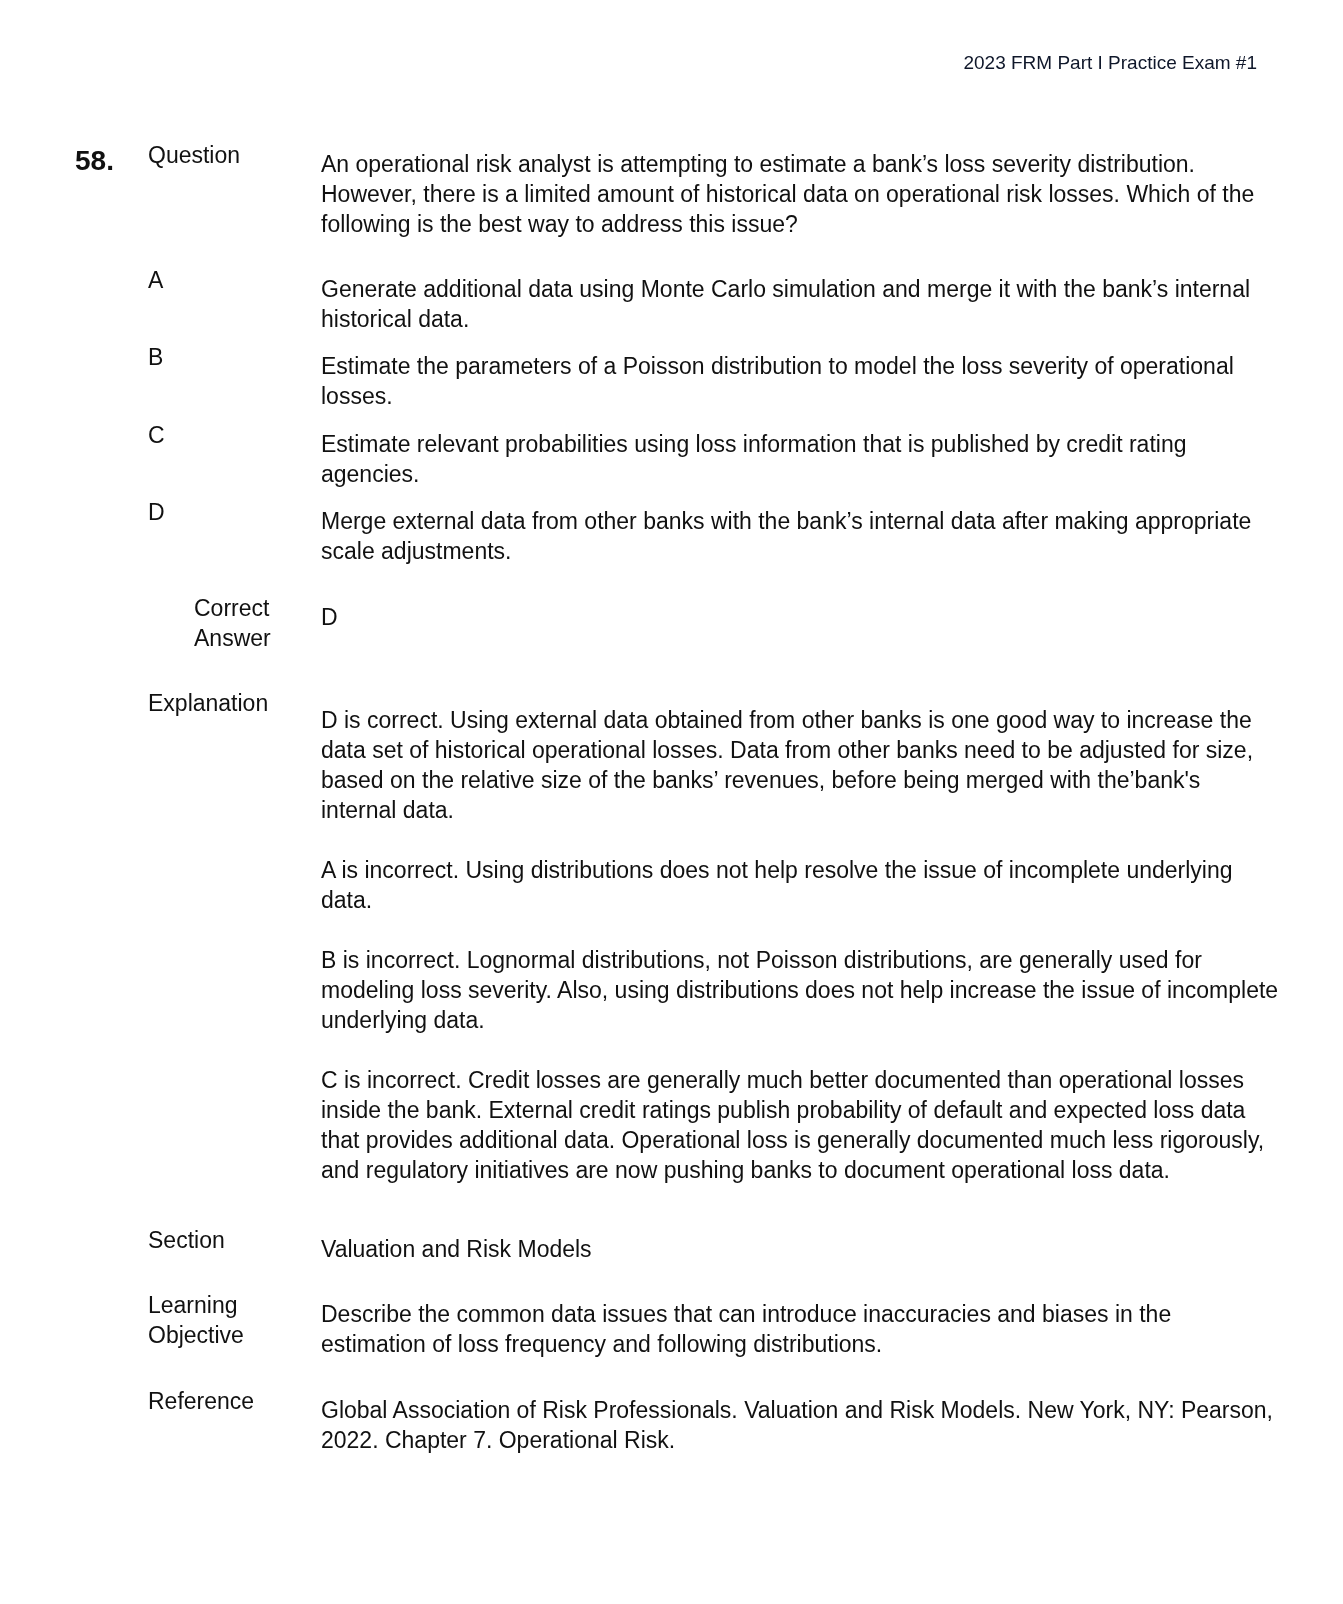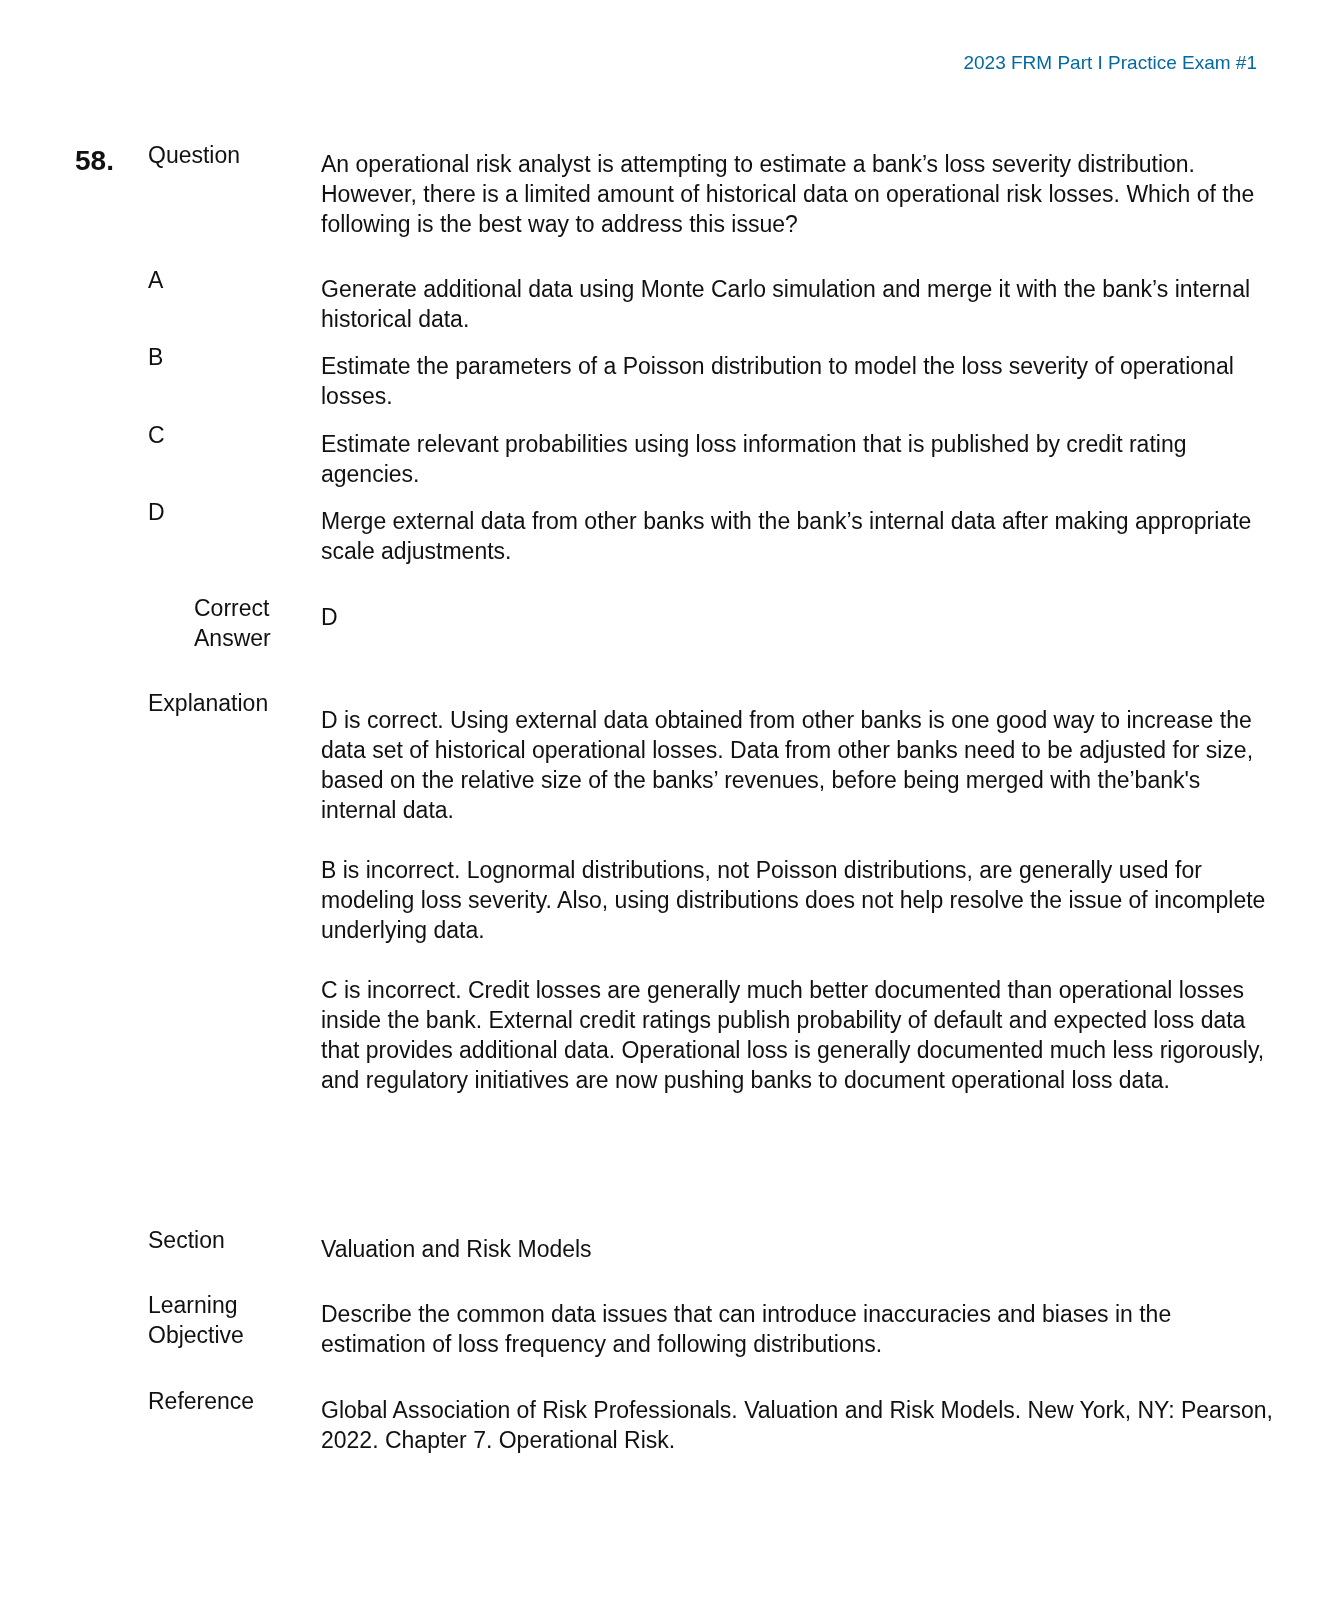--- a/index.html
+++ b/index.html
@@ -2,21 +2,21 @@
 <html><head>
 <meta charset="utf-8">
 <style>
   html, body { margin: 0; padding: 0; background: #ffffff; }
   body {
     width: 1343px; height: 1604px; position: relative; overflow: hidden;
     font-family: "Liberation Sans", sans-serif; color: #111111;
   }
   .header {
     position: absolute; top: 52px; right: 86px;
-    font-size: 19px; color: #0369a1;
+    font-size: 19px; color: #0f172a;
   }
   .q-number {
     position: absolute; left: 75px; top: 145px;
     font-size: 28px; font-weight: bold;
   }
   .row { position: absolute; left: 146px; width: 1150px; font-size: 23px; line-height: 30px; }
   .label { position: absolute; left: 2px; top: 0; width: 165px; }
   .content { position: absolute; left: 175px; top: 9px; width: 960px; }
   .para { margin: 8px 0 30px 0; }
 </style>
@@ -54,21 +54,22 @@
 
 <div class="row" style="top:593px;">
   <div class="label" style="width:120px;margin-left:46px;">Correct Answer</div>
   <div class="content">D</div>
 </div>
 
 <div class="row" style="top:688px;">
   <div class="label">Explanation</div>
   <div class="content">
     <p class="para">D is correct. Using external data obtained from other banks is one good way to increase the data set of historical operational losses. Data from other banks need to be adjusted for size, based on the relative size of the banks’ revenues, before being merged with the’bank's internal data.</p>
-    <p class="para">B is incorrect. Lognormal distributions, not Poisson distributions, are generally used for modeling loss severity. Also, using distributions does not help resolve the issue of incomplete underlying data.</p>
+    <p class="para">A is incorrect. Using distributions does not help resolve the issue of incomplete underlying data.</p>
+    <p class="para">B is incorrect. Lognormal distributions, not Poisson distributions, are generally used for modeling loss severity. Also, using distributions does not help increase the issue of incomplete underlying data.</p>
     <p class="para">C is incorrect. Credit losses are generally much better documented than operational losses inside the bank. External credit ratings publish probability of default and expected loss data that provides additional data. Operational loss is generally documented much less rigorously, and regulatory initiatives are now pushing banks to document operational loss data.</p>
   </div>
 </div>
 
 <div class="row" style="top:1225px;">
   <div class="label">Section</div>
   <div class="content">Valuation and Risk Models</div>
 </div>
 
 <div class="row" style="top:1290px;">

